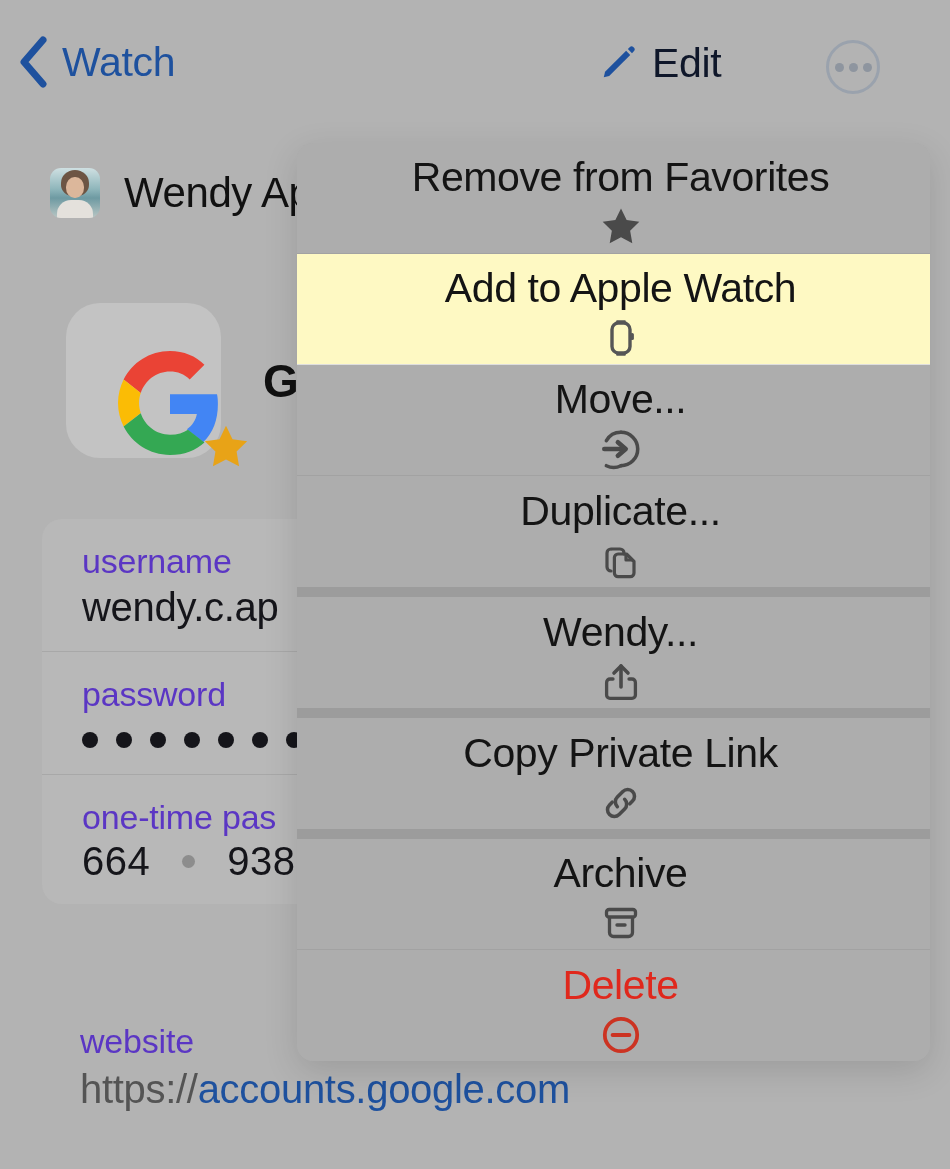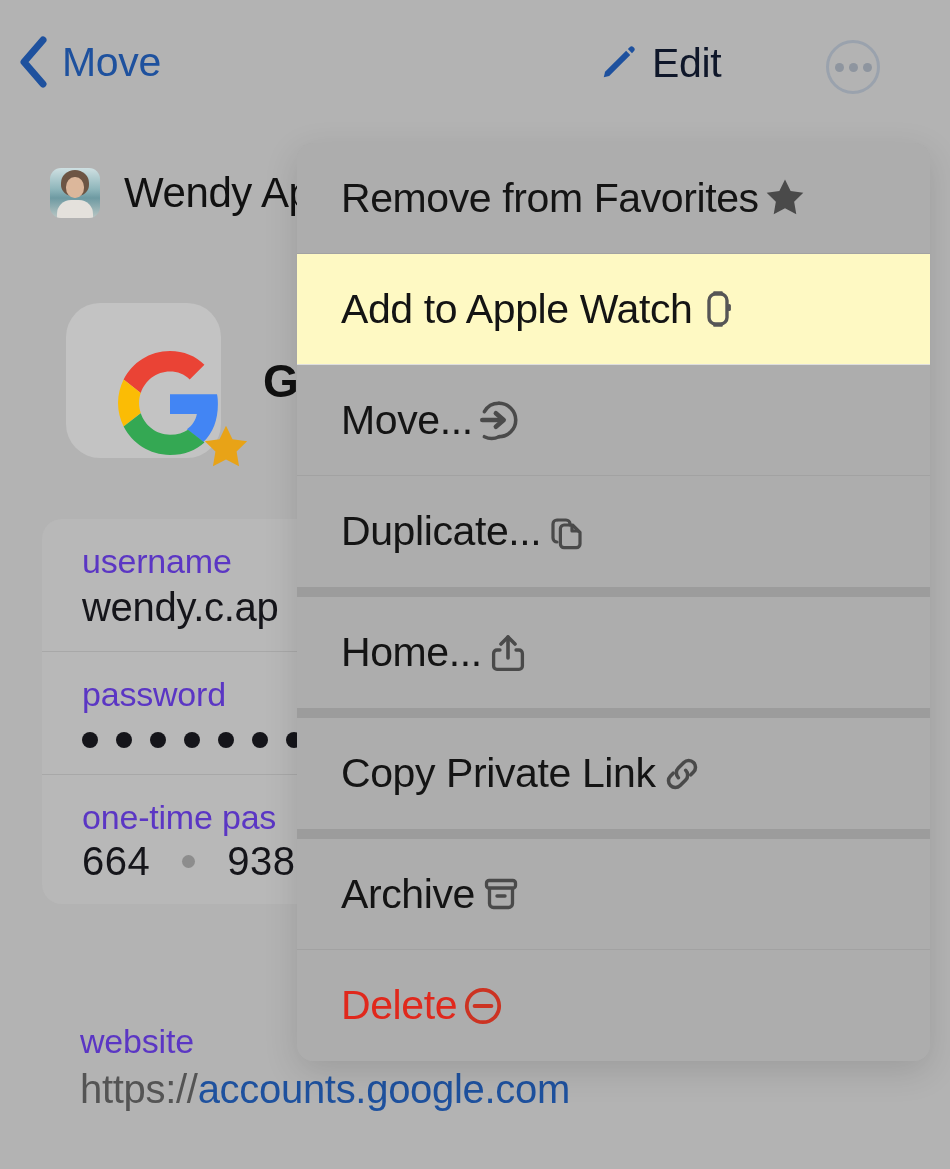--- a/index.html
+++ b/index.html
@@ -267,24 +267,25 @@
   }
   .mgroup { background: #adadad; }
   .gap {
     height: 10px;
     background: #9c9c9c;
   }
   .mrow {
     height: 111px;
     display: flex;
     align-items: center;
-    justify-content: flex-start;
+    justify-content: flex-end;
     padding: 0 30px 0 44px;
     border-bottom: 1px solid #a2a2a2;
     box-sizing: border-box;
+    flex-direction: column;
   }
   .mgroup .mrow:last-child { border-bottom: none; }
   .mrow.active {
     background: #fef9c3;
     border-bottom-color: #dedede;
   }
   .mlabel {
     font-size: 41px;
     color: #141414;
     letter-spacing: -0.4px;
@@ -309,21 +310,21 @@
   <div id="page">
 
     <div class="navbar">
 
       <div class="back-btn">
         <span class="chev">
           <svg class="chev" viewBox="0 0 30 52">
             <polyline points="25,4 6,26 25,48" fill="none" stroke="#1e519e" stroke-width="7" stroke-linecap="round" stroke-linejoin="round"></polyline>
           </svg>
         </span>
-        <span class="back-label">Move</span>
+        <span class="back-label">Watch</span>
       </div>
 
       <div class="edit-btn">
         <span>
           <svg width="38" height="38" viewBox="0 0 24 24">
             <path d="M3.2 18.2 L2.4 21.6 L5.8 20.8 L19.1 7.5 L16.5 4.9 Z" fill="#1e519e"></path>
             <path d="M17.6 3.8 L18.9 2.5 C19.5 1.9 20.4 1.9 21 2.5 L21.5 3 C22.1 3.6 22.1 4.5 21.5 5.1 L20.2 6.4 Z" fill="#1e519e"></path>
           </svg>
         </span>
         <span class="edit-label">Edit</span>
@@ -463,21 +464,21 @@
             <path d="M27 15 v6 h7" fill="none" stroke="#4a4a4a" stroke-width="3.2" stroke-linejoin="round"></path>
           </svg>
         </span>
       </div>
     </div>
 
     <div class="gap"></div>
 
     <div class="mgroup">
       <div class="mrow">
-        <span class="mlabel">Home...</span>
+        <span class="mlabel">Wendy...</span>
         <span class="micon">
           <svg width="44" height="44" viewBox="0 0 44 44">
             <path d="M14 19 H11 a3.4 3.4 0 0 0 -3.4 3.4 V35 A3.4 3.4 0 0 0 11 38.4 H33 A3.4 3.4 0 0 0 36.4 35 V22.4 A3.4 3.4 0 0 0 33 19 H30" fill="none" stroke="#4a4a4a" stroke-width="3.3" stroke-linecap="round" stroke-linejoin="round"></path>
             <line x1="22" y1="6" x2="22" y2="27" stroke="#4a4a4a" stroke-width="3.6" stroke-linecap="round"></line>
             <polyline points="15,13 22,6 29,13" fill="none" stroke="#4a4a4a" stroke-width="3.6" stroke-linecap="round" stroke-linejoin="round"></polyline>
           </svg>
         </span>
       </div>
     </div>
 

